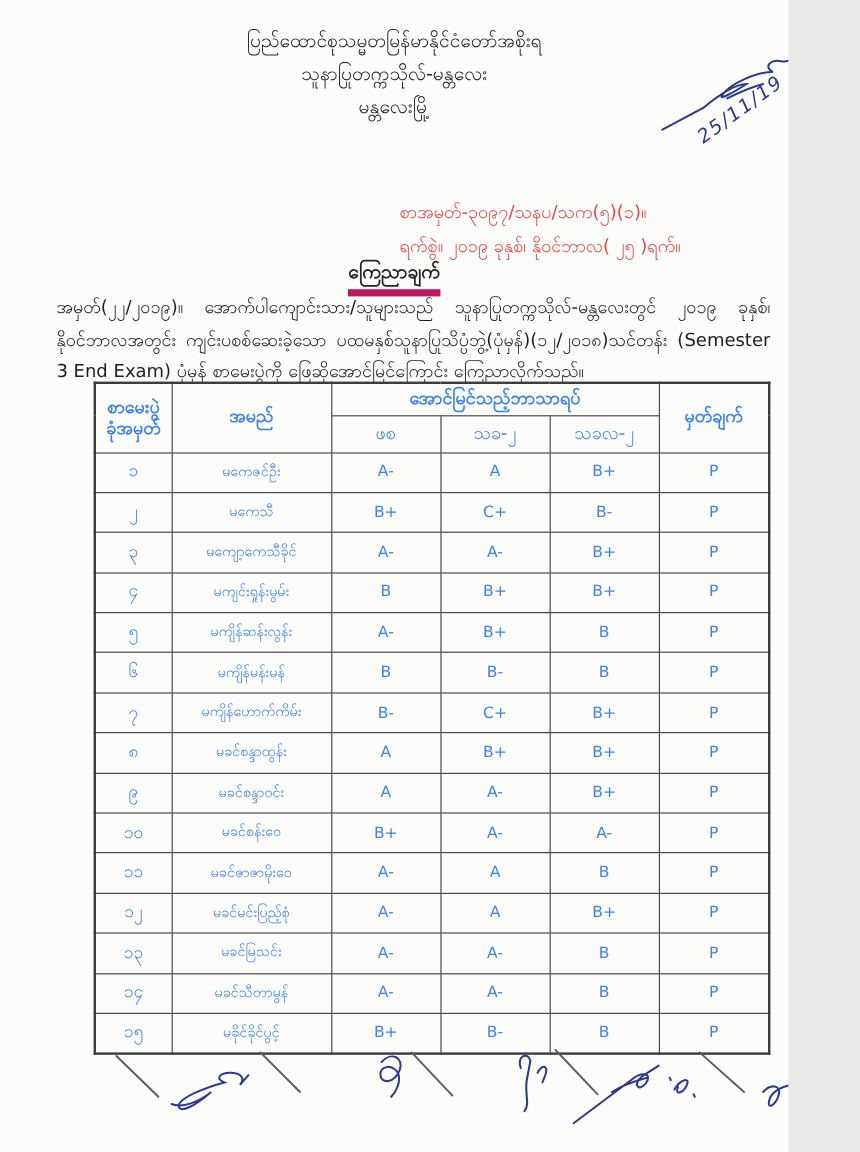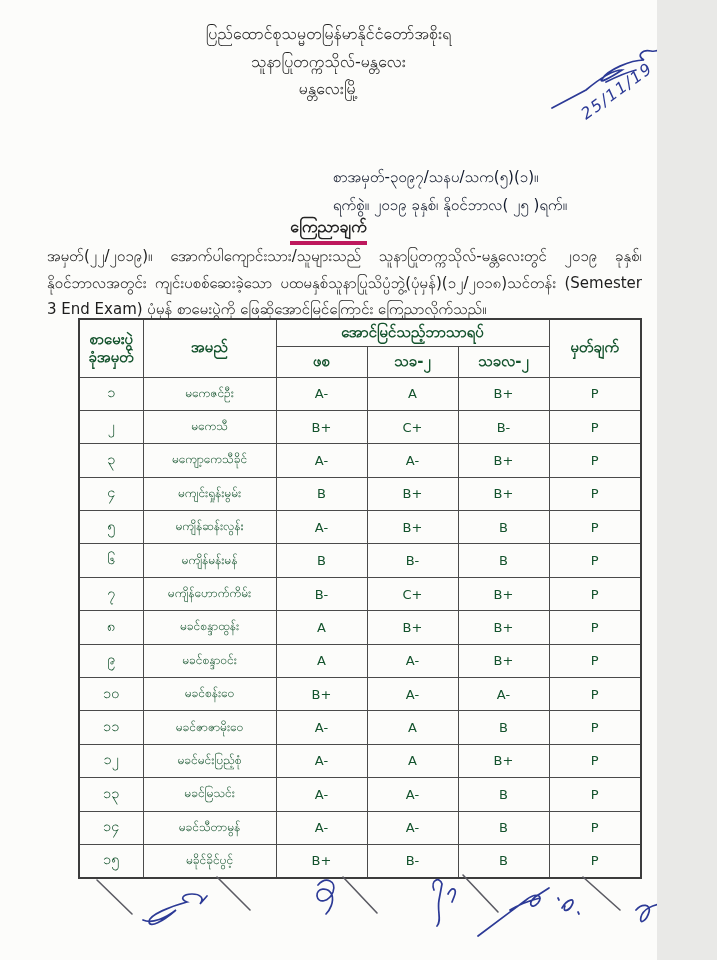--- a/index.html
+++ b/index.html
@@ -18,49 +18,49 @@
     background:var(--paper);color:var(--text);
   }
   
   .letterhead{
     position:absolute;top:20px;left:0;right:0;height:146px;overflow:hidden;
     text-align:center;font-size:16px;line-height:27.5px;color:#1f1f1f;
   }
   
   .ref-block{
     position:absolute;top:163px;left:333px;width:330px;height:58px;overflow:hidden;
-    font-size:15px;line-height:28px;white-space:nowrap;color:#0f172a;
+    font-size:15px;line-height:28px;white-space:nowrap;color:#ef4444;
   }
   
   .announce-title{
     position:absolute;top:216px;left:0;right:0;text-align:center;
     font-size:16px;font-weight:bold;
   }
   .announce-title span{
-    display:inline-block;border-bottom:4px solid #be185d;padding-bottom:1px;
+    display:inline-block;border-bottom:6px solid #be185d;padding-bottom:1px;
   }
   
   .body-par{
     position:absolute;top:243px;left:47px;width:595px;height:76px;overflow:hidden;
     font-size:15px;line-height:26.5px;text-align:justify;color:#1d1d1d;
   }
   
   table.results{
     position:absolute;top:318px;left:78px;width:562px;
     border-collapse:collapse;table-layout:fixed;
-    font-size:14.5px;color:#14532d;border-radius:22px;
+    font-size:14.5px;color:#3b82f6;border-radius:22px;
   }
   table.results th,table.results td{
     border:1px solid var(--table_border);
     padding:0 4px;text-align:center;vertical-align:middle;
     white-space:nowrap;overflow:hidden;
   }
   table.results{border:2px solid #3c3c3c;}
   tr.group-row th{height:27px;font-weight:bold;font-size:15px;}
-  tr.sub-row th{height:31px;font-weight:bold;font-size:15px;}
+  tr.sub-row th{height:31px;font-weight:normal;font-size:15px;}
   th.roll-h{font-size:14px;line-height:18px;font-weight:bold;}
   tbody td{height:33.4px;}
   td.name-cell{text-align:left;padding-left:10px;font-size:12px;}
   td.grade-cell,td.remark-cell{font-size:13px;font-family:"DejaVu Sans","Liberation Sans",sans-serif;}
   
   .sig-top{position:absolute;left:548px;top:20px;width:165px;height:110px;}
   .marks-bottom{position:absolute;left:0;top:868px;width:717px;height:92px;}
   svg .blue{stroke:var(--ink_blue);fill:none;stroke-width:1.7;stroke-linecap:round;}
   svg .gray{stroke:var(--mark_gray);fill:none;stroke-width:1.6;stroke-linecap:round;}
   svg text.hand{

